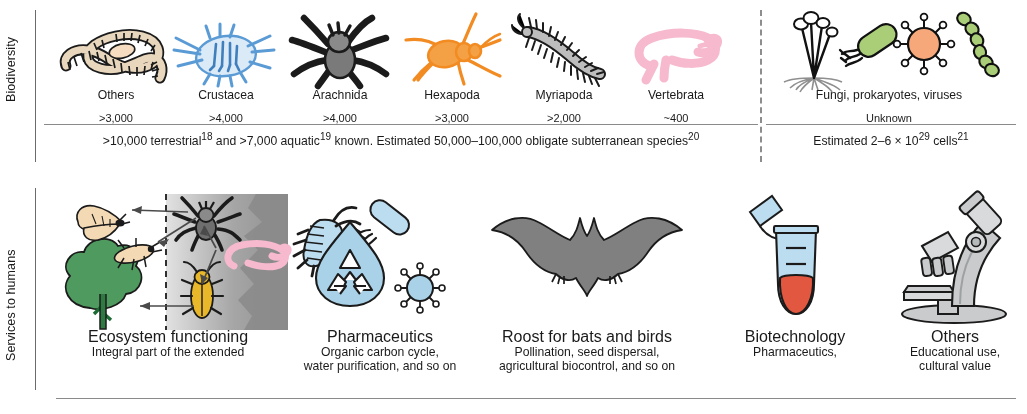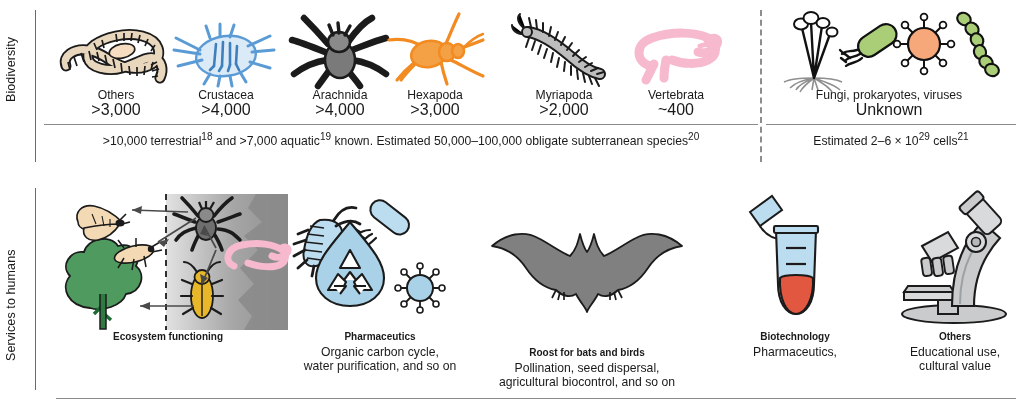--- a/index.html
+++ b/index.html
@@ -27,32 +27,32 @@
   .vdash{
     position:absolute;width:0;border-left:2px dashed #8d8d8d;
   }
 
   
   .taxon{
     position:absolute;text-align:center;
   }
   .taxon .art{position:relative;height:78px;}
   .taxon .nm{font-size:12.2px;line-height:14.5px;color:#1a1a1a;}
-  .taxon .ct{font-size:16px;line-height:14.5px;color:#1a1a1a;}
+  .taxon .ct{font-size:11px;line-height:14.5px;color:#1a1a1a;margin-top:8px;}
 
   
   .strip{
     position:absolute;text-align:center;font-size:12.2px;line-height:15px;color:#1a1a1a;
   }
   .strip sup{font-size:10px;vertical-align:super;line-height:0;}
 
   
   .service{position:absolute;text-align:center;}
   .service .art{position:relative;}
-  .service .ttl{font-size:10px;font-weight:bold;line-height:14.5px;}
+  .service .ttl{font-size:16px;font-weight:normal;line-height:14.5px;}
   .service .sub{font-size:12.2px;line-height:14.5px;}
 
   svg{display:block;overflow:visible;}
 </style>
 </head>
 <body>
 
 <div class="fig">
 
   <div class="side-label" style="left:4px;top:14px;height:110px;width:16px;">Biodiversity</div>
@@ -122,21 +122,21 @@
         <ellipse cx="55" cy="32" rx="11" ry="10" fill="#8a8a8a" stroke="#1b1b1b" stroke-width="2.6"></ellipse>
         <g stroke="#1b1b1b" stroke-width="3.4" stroke-linecap="round">
           <path d="M49 25 L45 15 M55 23 L54 13 M61 25 L66 16"></path>
         </g>
       </svg>
     </div>
     <div class="nm">Arachnida</div>
     <div class="ct">&gt;4,000</div>
   </div>
 
-  <div class="taxon" style="left:379px;top:10px;width:112px;">
+  <div class="taxon" style="left:396px;top:10px;width:112px;">
     <div class="art">
       <svg width="112" height="78" viewBox="0 0 112 78">
         <g stroke="#f18b22" stroke-width="3.2" fill="none" stroke-linecap="round">
           <path d="M46 38 C34 30 22 28 10 30"></path>
           <path d="M48 46 C36 50 26 60 18 70"></path>
           <path d="M40 50 C32 58 26 64 22 70"></path>
           <path d="M66 36 C72 22 76 12 80 4"></path>
           <path d="M70 42 C84 38 94 34 104 30"></path>
           <path d="M72 50 C84 56 94 62 104 66"></path>
           <path d="M62 52 C64 62 66 68 68 74"></path>
@@ -351,20 +351,21 @@
         <g fill="#4a4a4a">
           <path d="M84 22 L94 18 L93 26 Z"></path>
           <path d="M110 54 L121 51 L116 59 Z"></path>
           <path d="M156 38 L160 48 L152 46 Z"></path>
           <path d="M154 96 L152 86 L160 90 Z"></path>
           <path d="M92 118 L102 114 L102 122 Z"></path>
         </g>
       </svg>
     </div>
     <div class="ttl">Ecosystem functioning</div>
+    <div class="sub">Integral part of the extended</div>
   </div>
 
   <div class="service" style="left:288px;top:188px;width:184px;">
     <div class="art">
       <svg width="184" height="142" viewBox="0 0 184 142">
 
         <g transform="translate(14,24)">
           <path d="M18 8 C34 6 42 14 40 26 C38 40 26 52 14 54 C4 56 0 48 2 38 C4 26 8 12 18 8 Z" fill="#bcdcf0" stroke="#1b1b1b" stroke-width="2"></path>
           <g stroke="#1b1b1b" stroke-width="1.6" fill="none">
             <path d="M8 14 L22 16 M5 22 L22 24 M3 30 L21 32 M3 38 L20 40 M5 46 L19 48"></path>
@@ -414,21 +415,21 @@
               <circle cx="38" cy="38" r="3"></circle>
           </g>
         </g>
       </svg>
     </div>
     <div class="ttl">Pharmaceutics</div>
     <div class="sub">Organic carbon cycle,</div>
     <div class="sub">water purification, and so on</div>
   </div>
 
-  <div class="service" style="left:472px;top:204px;width:230px;">
+  <div class="service" style="left:472px;top:188px;width:230px;">
     <div class="art">
       <svg width="230" height="142" viewBox="0 0 230 142">
         <path d="M20 42 C34 30 52 26 66 34 C78 40 88 48 98 52
                  C104 46 106 38 108 30 C110 38 112 44 115 48
                  C118 44 120 38 122 30 C124 38 126 46 132 52
                  C142 48 152 40 164 34 C178 26 196 30 210 42
                  C196 44 184 52 176 64 C168 76 158 84 146 86
                  C140 92 132 94 126 90 C122 98 116 104 115 108
                  C114 104 108 98 104 90 C98 94 90 92 84 86
                  C72 84 62 76 54 64 C46 52 34 44 20 42 Z" fill="#808080" stroke="#1b1b1b" stroke-width="1.8" stroke-linejoin="round"></path>

